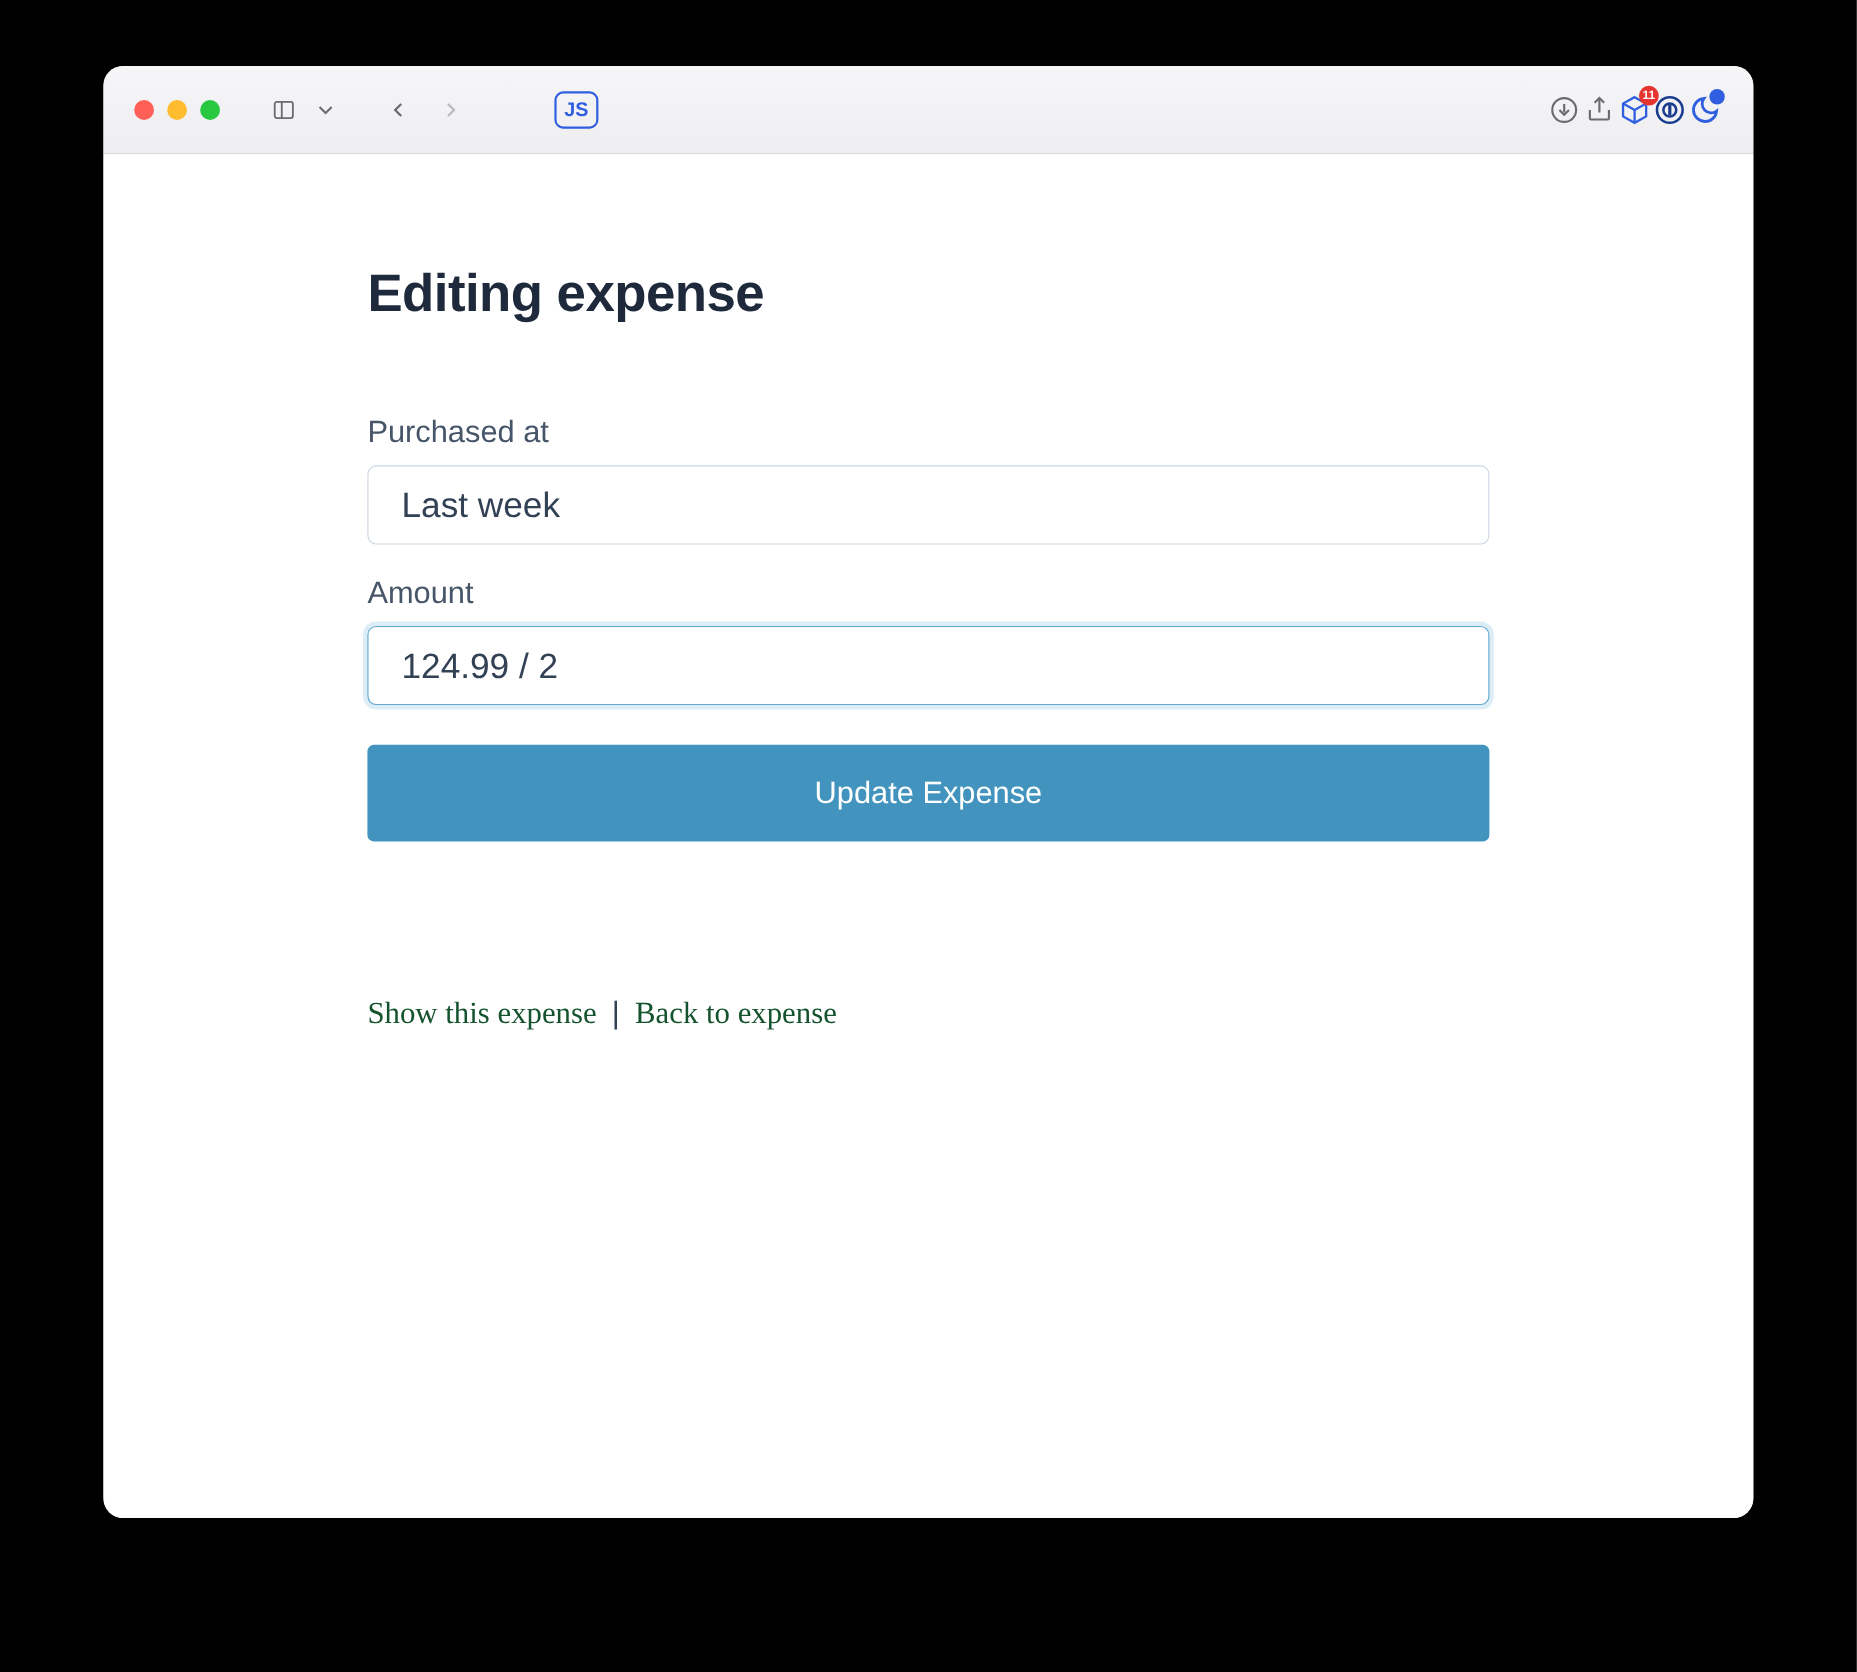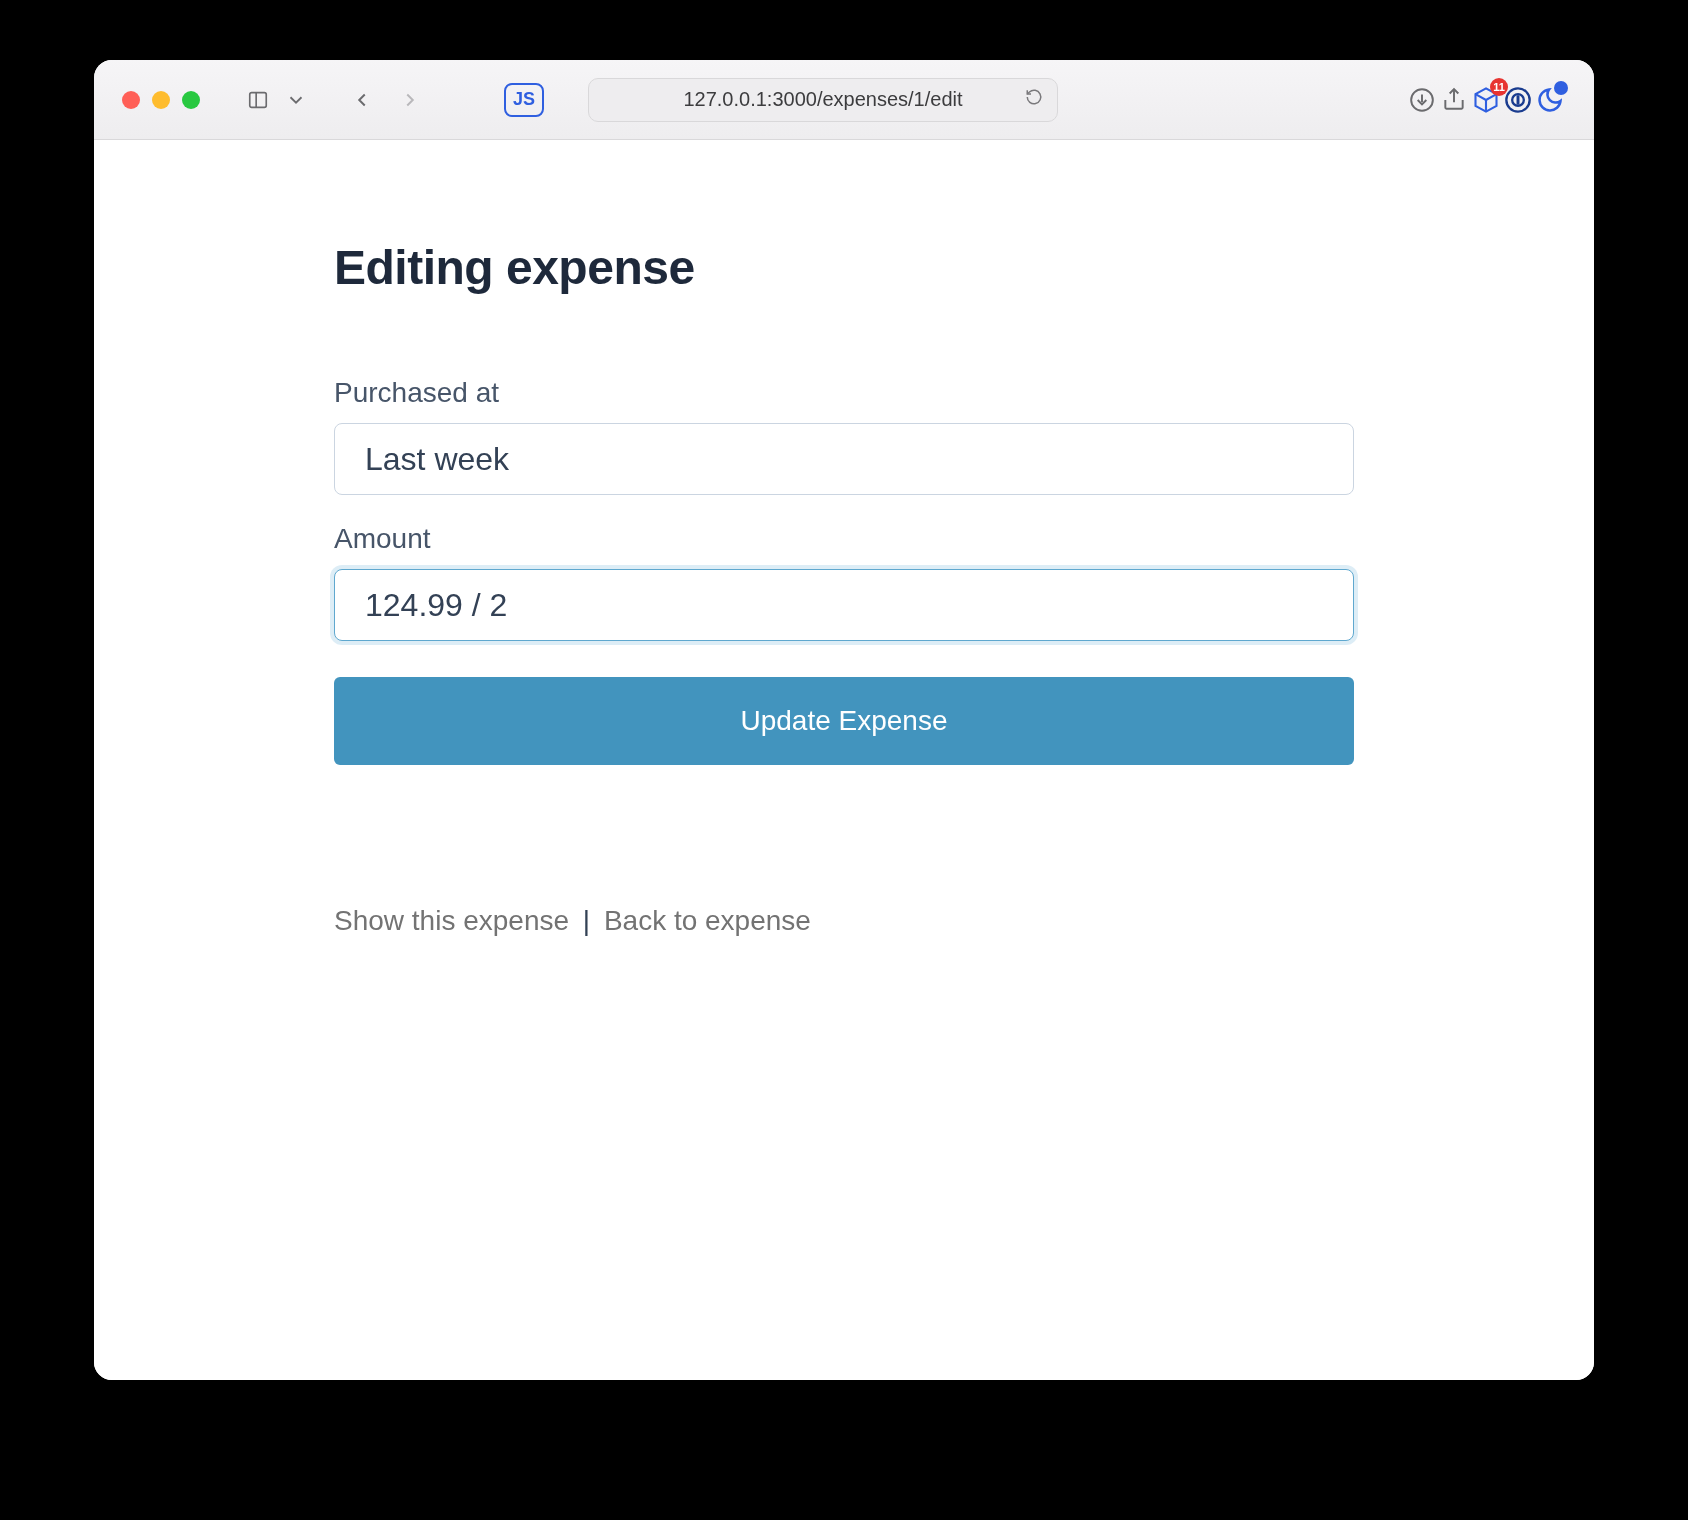--- a/index.html
+++ b/index.html
@@ -199,22 +199,23 @@
       cursor: pointer;
       margin-top: 8px;
     }
 
     .footer-links {
       margin-top: 140px;
       font-size: 28px;
       color: #334155;
     }
     .footer-links a {
-      color: #737373;
+      color: #14532d;
       text-decoration: none;
+      font-family: Liberation Serif, serif;
     }
     .sep {
       color: #334155;
       margin: 0 6px;
     }
   </style>
 </head>
 <body>
 
 <div class="window">
@@ -248,29 +249,20 @@
       </div>
       <div class="nav-arrow disabled">
         <svg viewBox="0 0 24 24" fill="none" stroke="currentColor" stroke-width="2.2" width="22" height="22">
             <polyline points="9 18 15 12 9 6"></polyline>
           </svg>
       </div>
     </div>
 
     <div class="js-badge">JS</div>
 
-    <div class="url-bar">
-      <span>127.0.0.1:3000/expenses/1/edit</span>
-      <span class="reload">
-        <svg viewBox="0 0 24 24" width="18" height="18" fill="none" stroke="currentColor" stroke-width="2">
-            <path d="M3 12a9 9 0 1 0 3-6.7L3 8"></path>
-            <polyline points="3 3 3 8 8 8"></polyline>
-          </svg>
-      </span>
-    </div>
 
     <div class="right-tools">
       <div class="ext-icon">
         <svg viewBox="0 0 24 24" width="26" height="26" fill="none" stroke="#6b6b6e" stroke-width="1.8">
             <circle cx="12" cy="12" r="10"></circle>
             <line x1="12" y1="7" x2="12" y2="14"></line>
             <polyline points="8 12 12 16 16 12"></polyline>
           </svg>
       </div>
       <div class="ext-icon">

